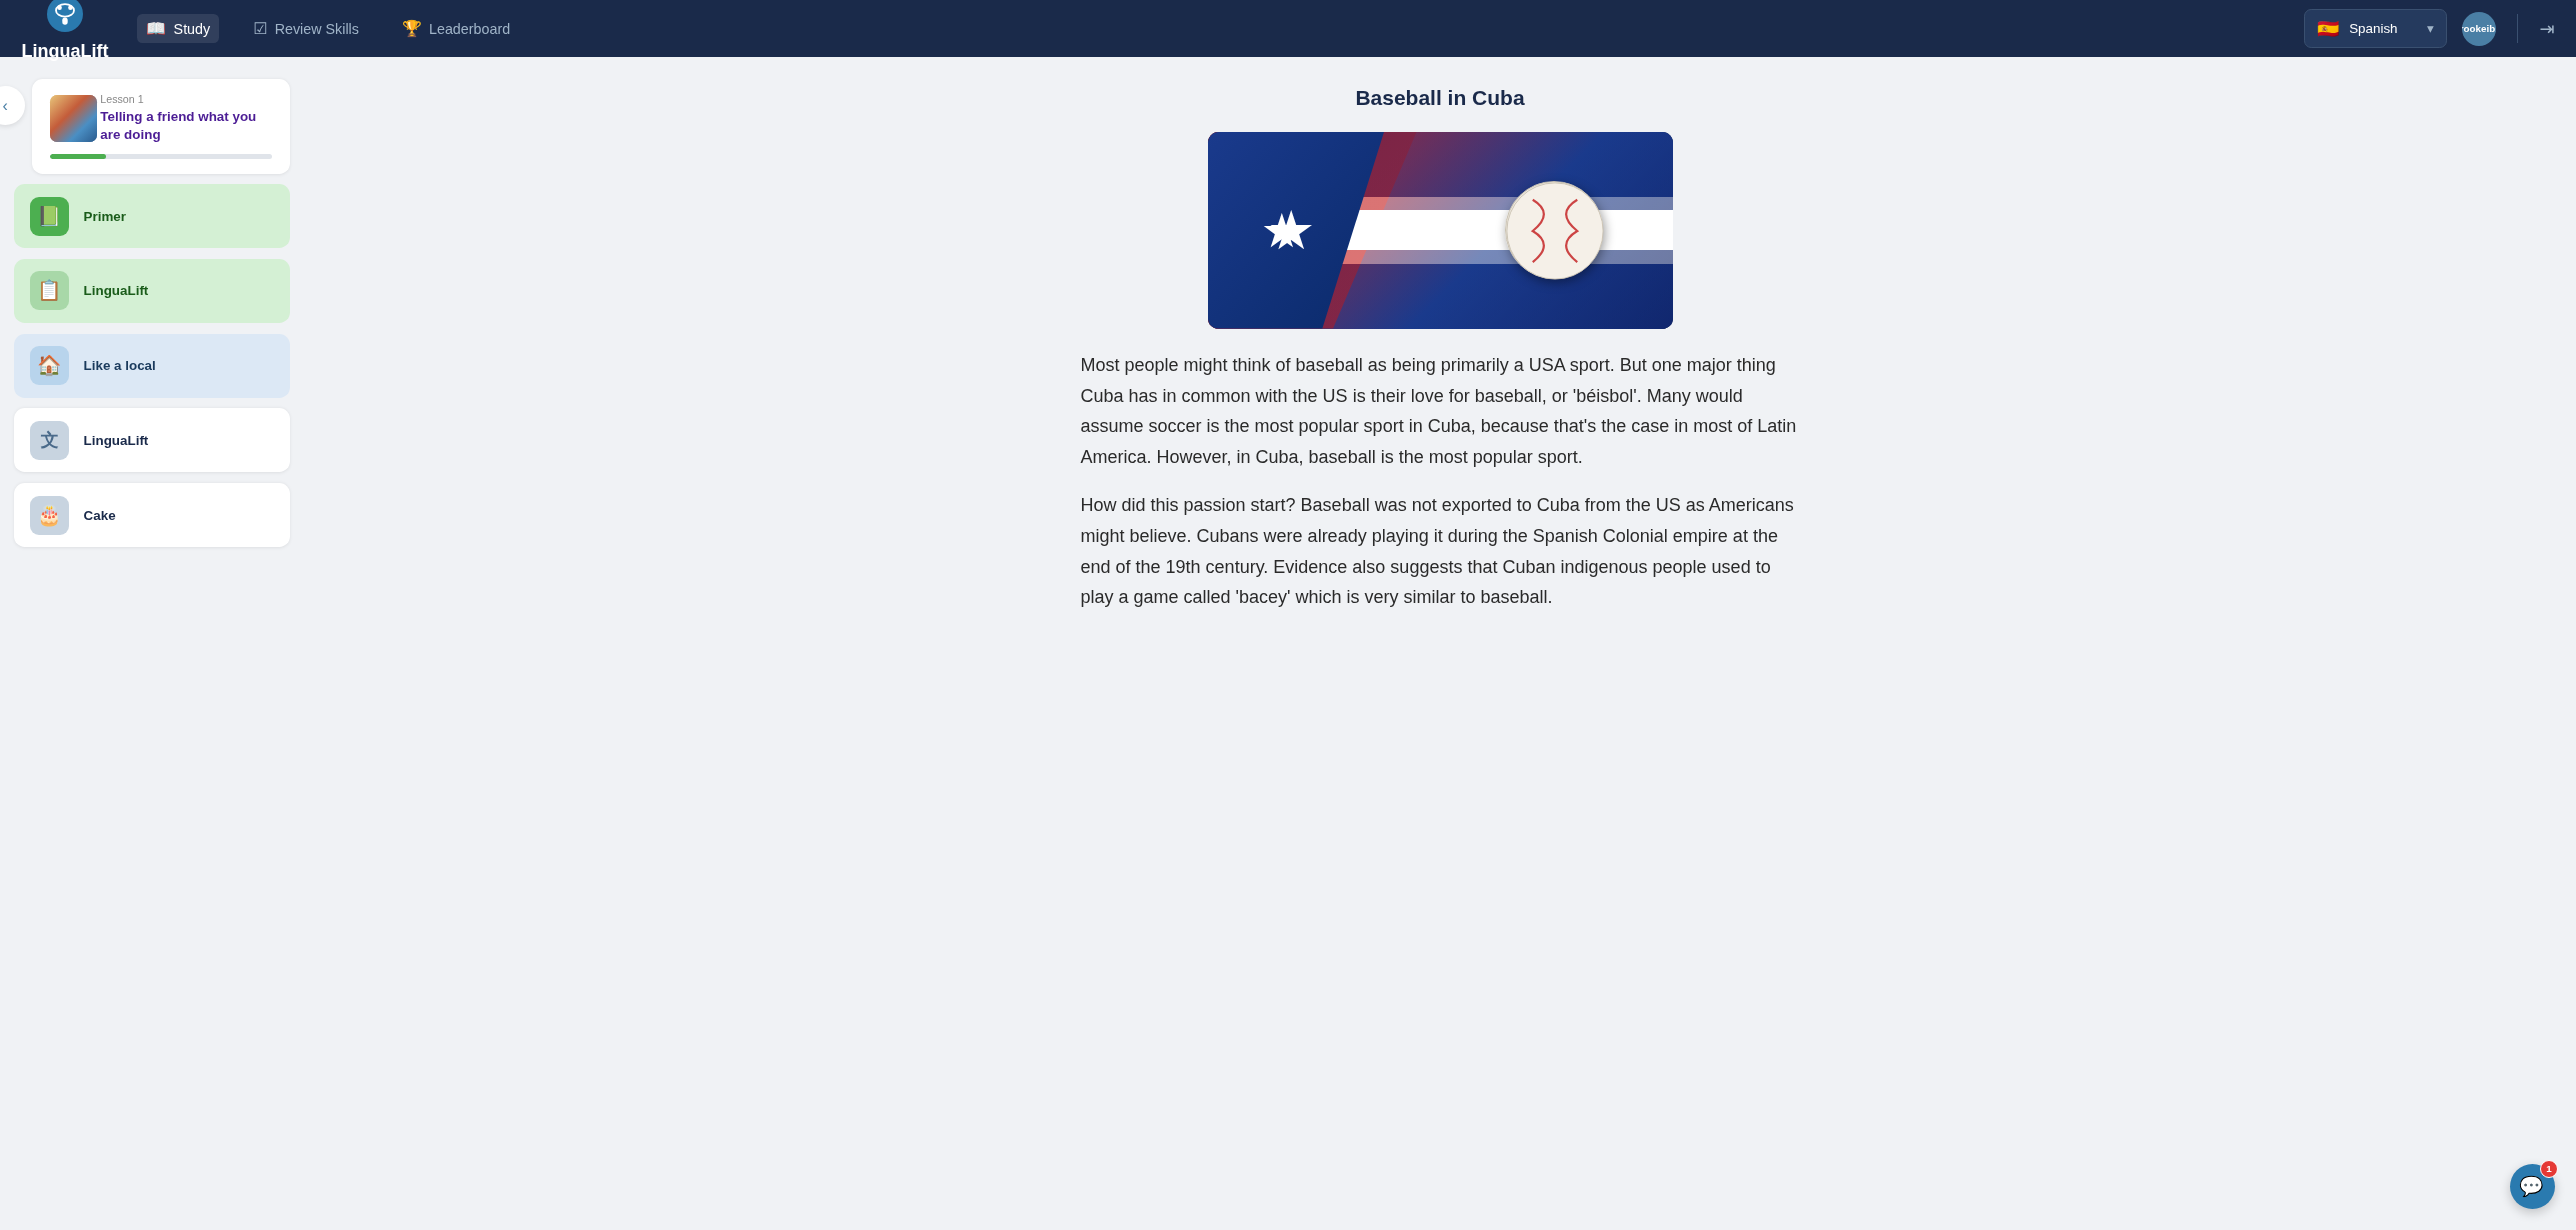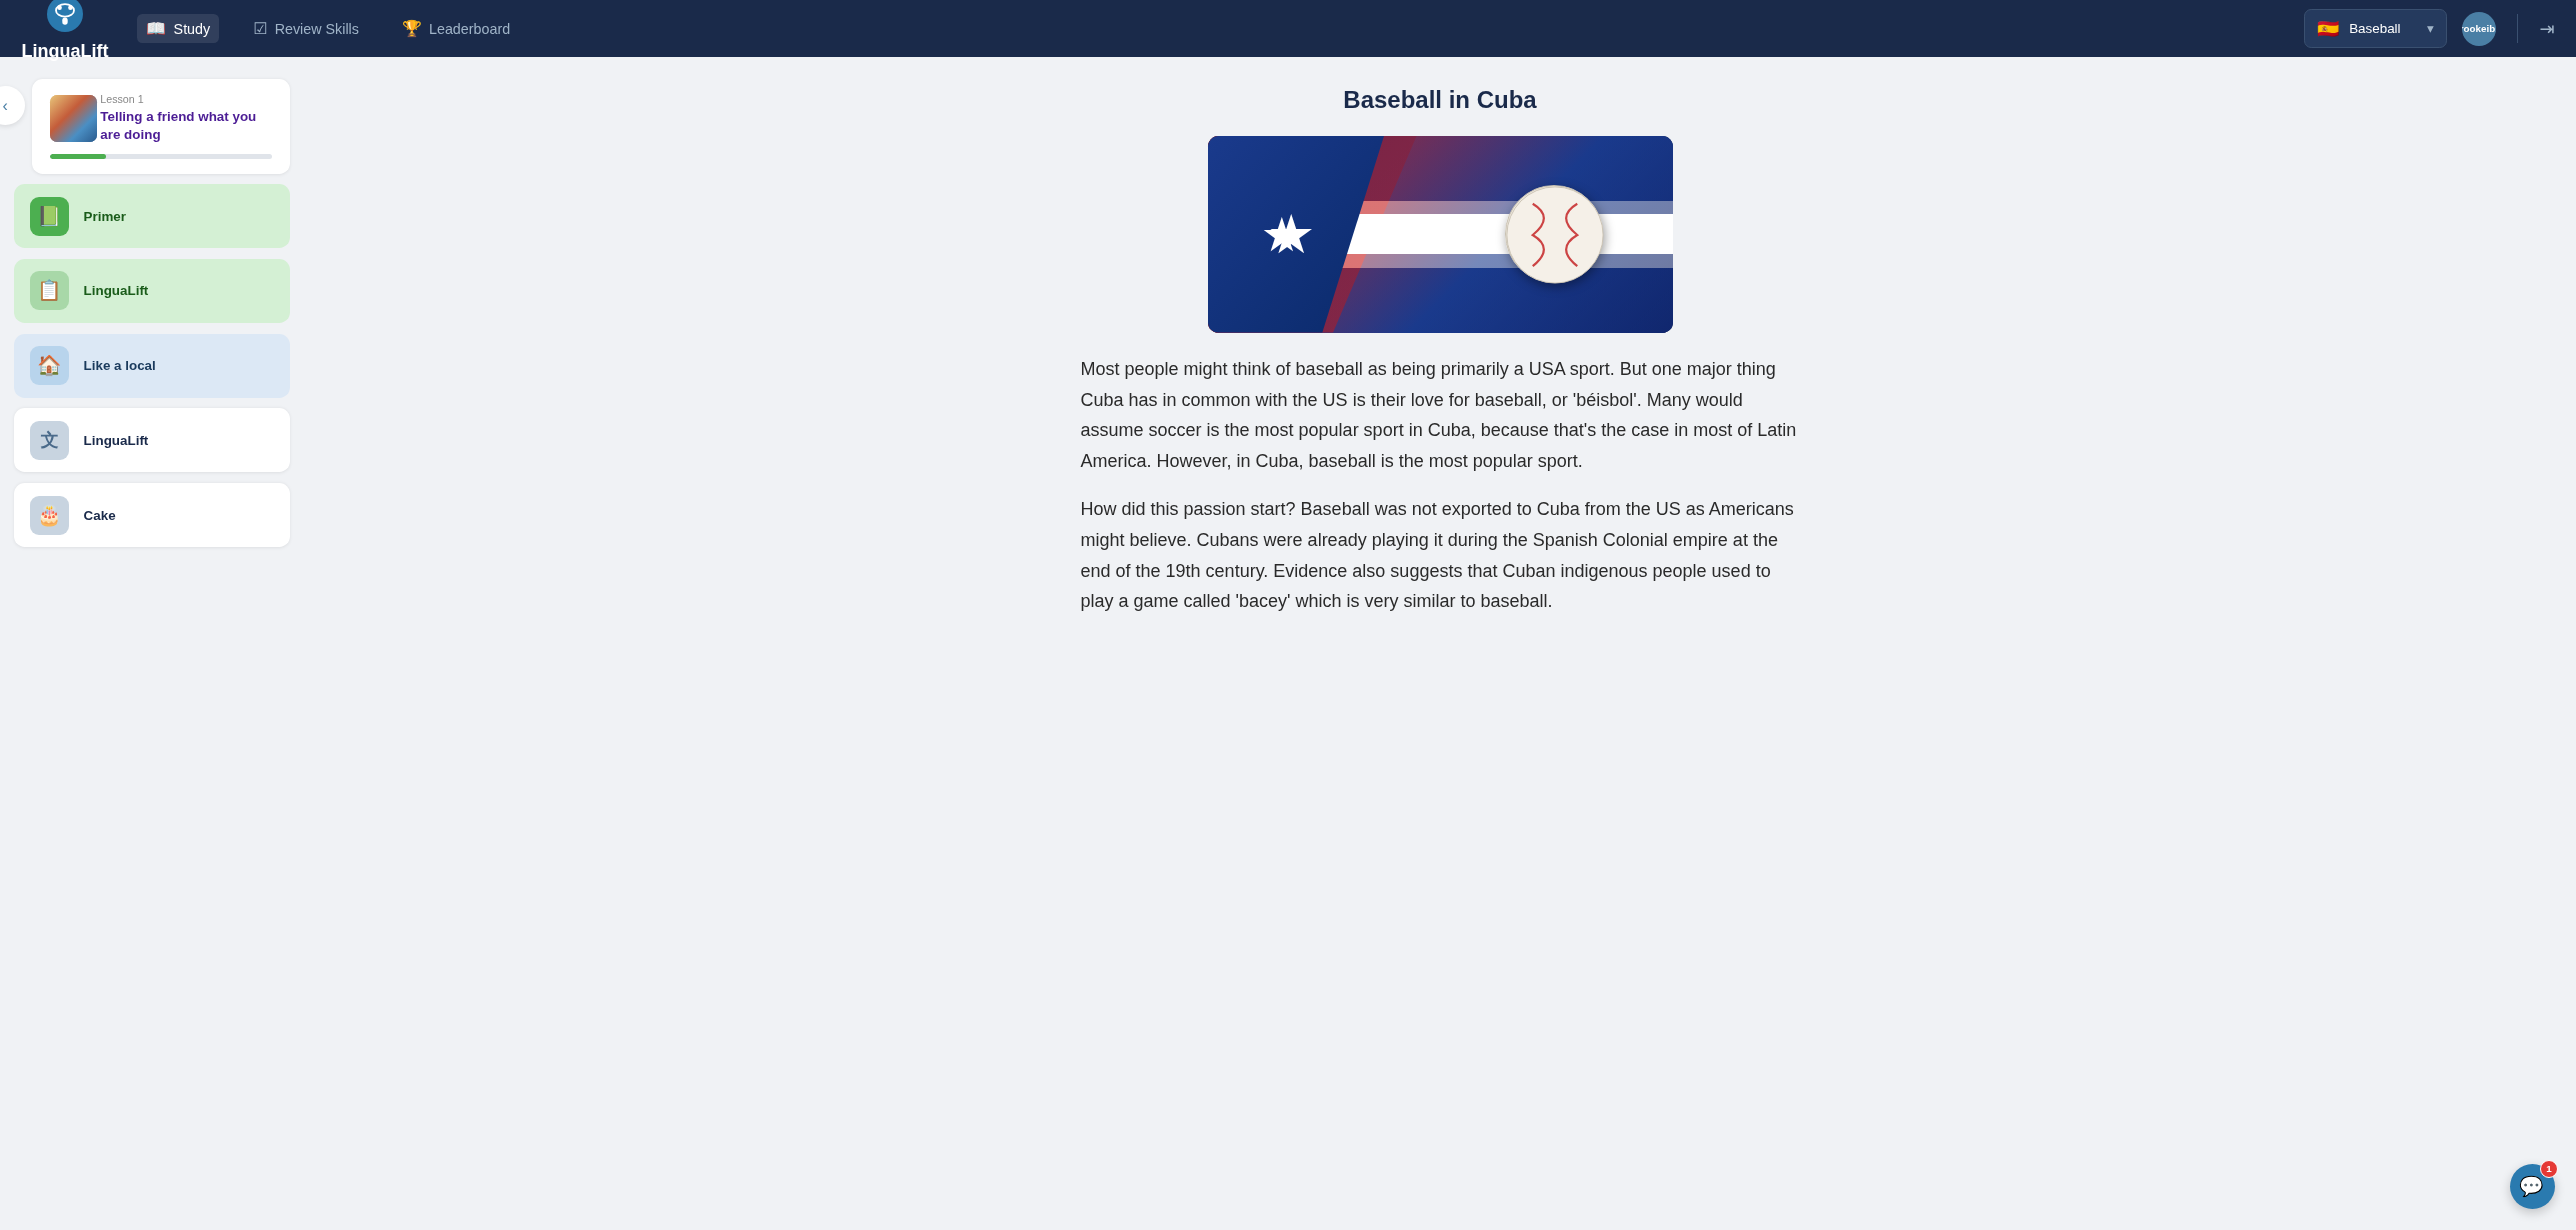--- a/index.html
+++ b/index.html
@@ -199,21 +199,21 @@
     .sidebar-icon.gray-bg { background: #c8d4e0; color: #4a6a8a; }
 
     
     .main-content {
       flex: 1;
       padding: 29px 43px;
       max-width: 805px;
       margin: 0 auto;
     }
     .article-title {
-      font-size: 24px;
+      font-size: 21px;
       font-weight: 800;
       color: #1a2a4a;
       text-align: center;
       margin-bottom: 21.5px;
     }
     .article-image {
       width: 100%;
       max-width: 465px;
       height: 197px;
       border-radius: 10.7px;
@@ -369,21 +369,21 @@
     </a>
     <a class="nav-link">
       <span style="font-size:16px;">🏆</span>
       <span>Leaderboard</span>
     </a>
   </div>
 
   <div class="nav-right">
     <div class="lang-select">
       <span class="flag-emoji">🇪🇸</span>
-      <span>Baseball</span>
+      <span>Spanish</span>
       <span class="chevron">▾</span>
     </div>
     <div class="nav-avatar">
       <span style="font-size:9.8px;">brookeib...</span>
     </div>
     <div class="nav-divider"></div>
     <div class="nav-logout">⇥</div>
   </div>
 </nav>
 

